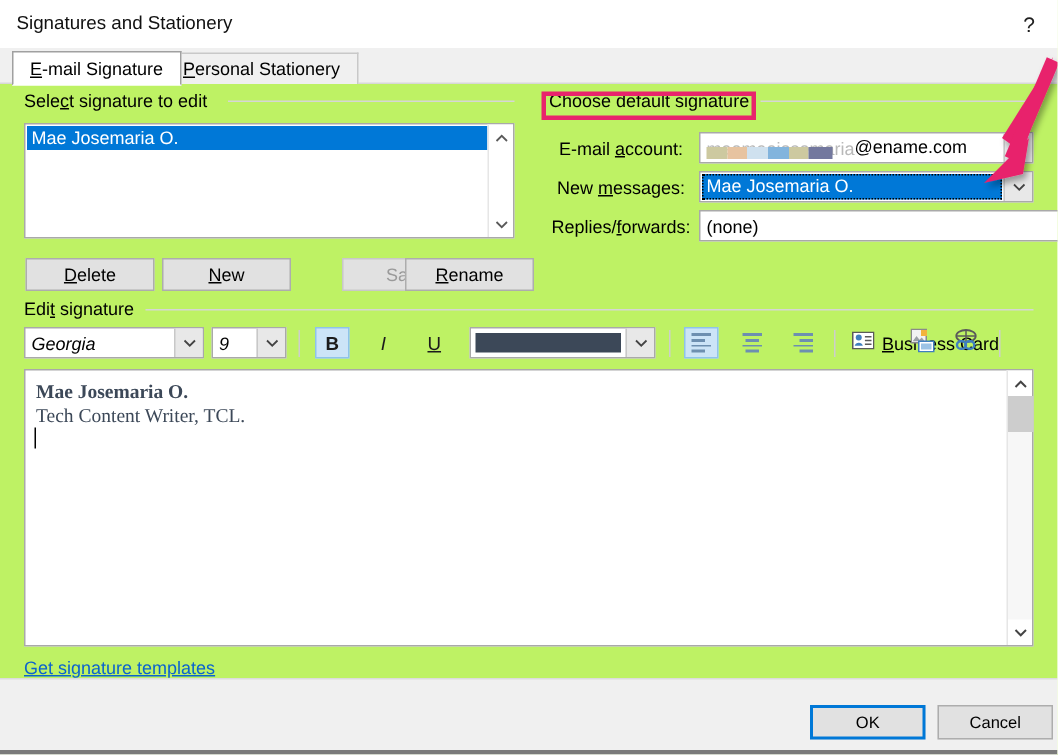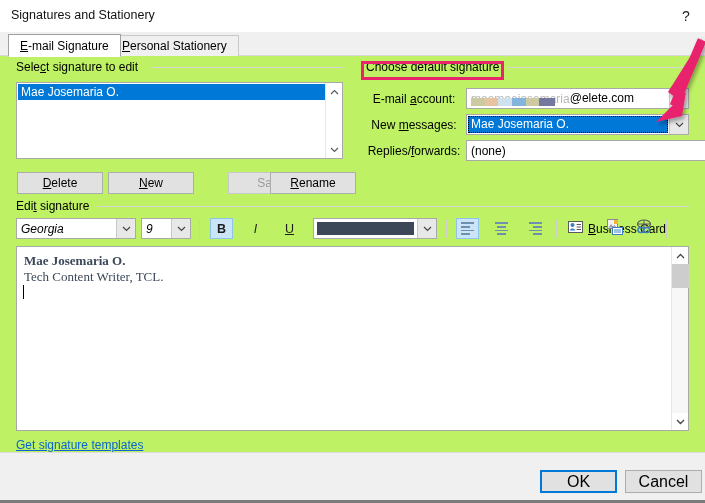--- a/index.html
+++ b/index.html
@@ -306,21 +306,21 @@
     background: #f0f0f0;
     border-top: 1px solid #dcdcdc;
   }
   .footer-btn {
     position: absolute; top: 17px;
     width: 77px; height: 23px;
     box-sizing: border-box;
     background: #e1e1e1;
     border: 1px solid #adadad;
     display: flex; align-items: center; justify-content: center;
-    font-size: 16px;
+    font-size: 11px;
   }
   .footer-ok { left: 540px; border: 2px solid #0078d7; background: #e1e1e1; }
   .footer-cancel { left: 625px; }
   .bottom-edge {
     position: absolute; left: 0; bottom: 0; width: 705px; height: 3px;
     background: #7a7a7a;
   }
 
   
   .anno-box {
@@ -409,21 +409,21 @@
         <span class="redact-wrap">
           <span class="redact-blur">maemaejosemaria</span>
           <span class="redact-bars">
             <i style="width:14px; background:#cdc9a0;"></i>
             <i style="width:13px; background:#e7c3a0;"></i>
             <i style="width:14px; background:#cfe1ef;"></i>
             <i style="width:14px; background:#82b4dd;"></i>
             <i style="width:13px; background:#cdc9a0;"></i>
             <i style="width:16px; background:#73789e;"></i>
           </span>
-        </span><span>@elete.com</span>
+        </span><span>@ename.com</span>
       </div>
       <div class="combo-btn">
         <svg width="9" height="6" viewBox="0 0 9 6">
             <path d="M1 1 L4.5 4.5 L8 1" stroke="#444" stroke-width="1.2" fill="none"></path>
           </svg>
       </div>
     </div>
 
     <div class="field-label" style="left:366px; top:62px; width:96px;">
       New <span class="u">m</span>essages:

